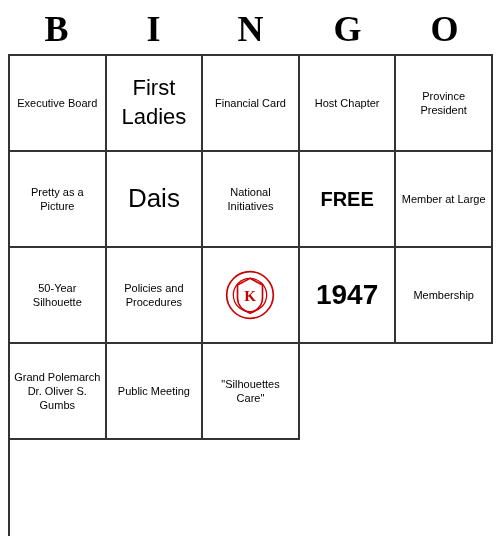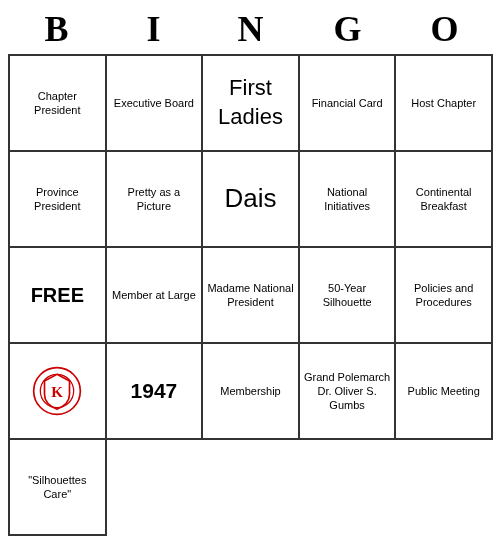--- a/index.html
+++ b/index.html
@@ -54,53 +54,50 @@
     }
     .bingo-cell.large-text {
       font-size: 26px;
       font-weight: normal;
     }
     .bingo-cell.first-ladies {
       font-size: 22px;
       font-weight: normal;
     }
     .bingo-cell.year-text {
-      font-size: 21px;
+      font-size: 28px;
       font-weight: bold;
     }
     .logo-svg {
       width: 50px;
       height: 50px;
     }
   </style>
 </head>
 <body>
 
 <div class="bingo-header">
   <div class="bingo-header-cell">B</div>
   <div class="bingo-header-cell">I</div>
   <div class="bingo-header-cell">N</div>
   <div class="bingo-header-cell">G</div>
   <div class="bingo-header-cell">O</div>
 </div>
 
 <div class="bingo-grid" id="grid">
-<div class="bingo-cell">Chapter President</div>
     <div class="bingo-cell">Executive Board</div>
     <div class="bingo-cell first-ladies">First Ladies</div>
     <div class="bingo-cell">Financial Card</div>
     <div class="bingo-cell">Host Chapter</div>
     <div class="bingo-cell">Province President</div>
     <div class="bingo-cell">Pretty as a Picture</div>
     <div class="bingo-cell large-text">Dais</div>
     <div class="bingo-cell">National Initiatives</div>
-    <div class="bingo-cell">Continental Breakfast</div>
     <div class="bingo-cell free">FREE</div>
     <div class="bingo-cell">Member at Large</div>
-    <div class="bingo-cell">Madame National President</div>
     <div class="bingo-cell">50-Year Silhouette</div>
     <div class="bingo-cell">Policies and Procedures</div>
     <div class="bingo-cell">
       <svg class="logo-svg" viewBox="0 0 60 60" xmlns="http://www.w3.org/2000/svg">
         <circle cx="30" cy="30" r="28" fill="none" stroke="#cc0000" stroke-width="2"></circle>
         <ellipse cx="30" cy="30" rx="20" ry="20" fill="none" stroke="#cc0000" stroke-width="1.5"></ellipse>
 
         <path d="M30 10 L45 18 L45 34 Q45 46 30 52 Q15 46 15 34 L15 18 Z" fill="none" stroke="#cc0000" stroke-width="2"></path>
 
         <text x="30" y="37" text-anchor="middle" font-size="18" font-weight="bold" fill="#cc0000" font-family="serif">K</text>

